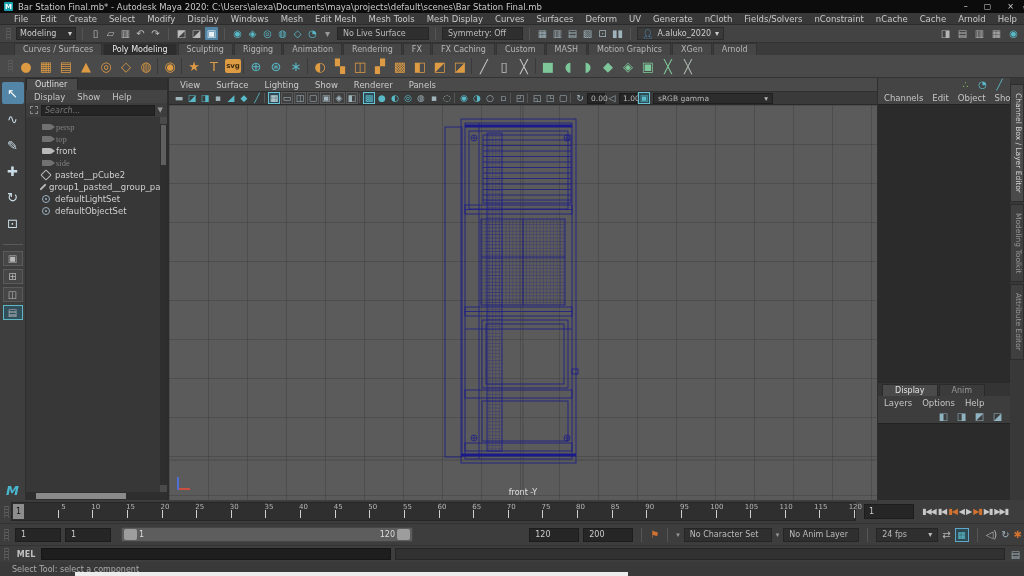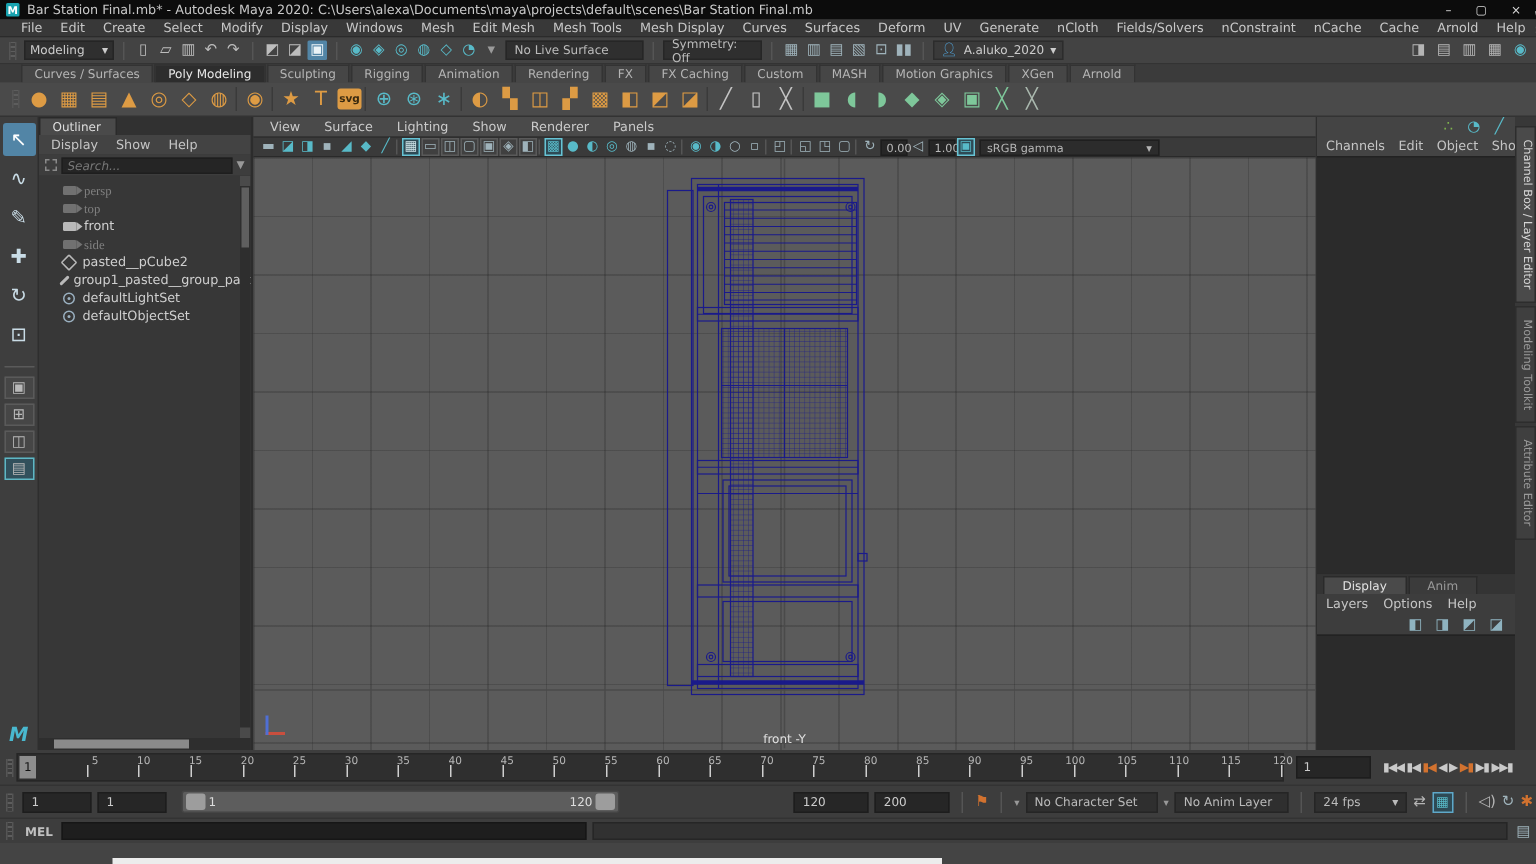--- a/index.html
+++ b/index.html
@@ -253,21 +253,21 @@
         <span class="ic" style="color: rgb(88, 186, 200);">◉</span>
         <span class="ic" style="color: rgb(88, 186, 200);">◈</span>
         <span class="ic" style="color: rgb(88, 186, 200);">◎</span>
         <span class="ic" style="color: rgb(88, 186, 200);">◍</span>
         <span class="ic" style="color: rgb(88, 186, 200);">◇</span>
         <span class="ic" style="color: rgb(88, 186, 200);">◔</span>
         <span class="ic" style="color: rgb(154, 154, 154);">▾</span>
       </span>
     <span class="sl-field" style="width:92px">No Live Surface</span>
     <span class="sl-sep"></span>
-    <span class="sl-field" style="width:66px">Symmetry: Off</span>
+    <span class="sl-field" style="width:81px">Symmetry: Off</span>
     <span class="sl-sep"></span>
     <span style="display:flex;gap:2px">
         <span class="ic" style="color: rgb(159, 179, 187);">▦</span>
         <span class="ic" style="color: rgb(159, 179, 187);">▥</span>
         <span class="ic" style="color: rgb(159, 179, 187);">▤</span>
         <span class="ic" style="color: rgb(159, 179, 187);">▧</span>
         <span class="ic" style="color: rgb(159, 179, 187);">⊡</span>
         <span class="ic" style="color: rgb(159, 179, 187);">▮▮</span>
       </span>
     <span class="sl-sep"></span>
@@ -738,15 +738,18 @@
   </div>
 
   <div class="melrow">
     <span class="grip"></span>
     <span class="mel-label">MEL</span>
     <input class="mel-input" style="">
     <span class="mel-result"></span>
     <span class="ic" style="color:#9fb3bb">▤</span>
   </div>
 
+  <div class="helprow">
+    <span>Select Tool: select a component</span>
+  </div>
 
   <div class="taskbar-sliver"></div>
 </div>
 
 </body></html>

